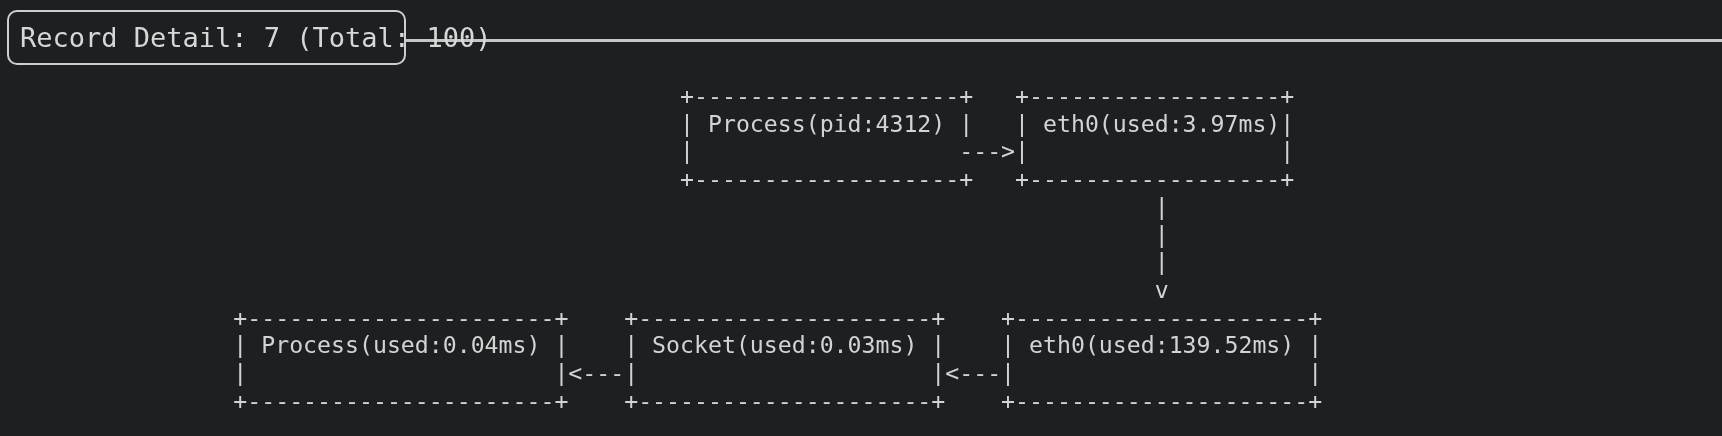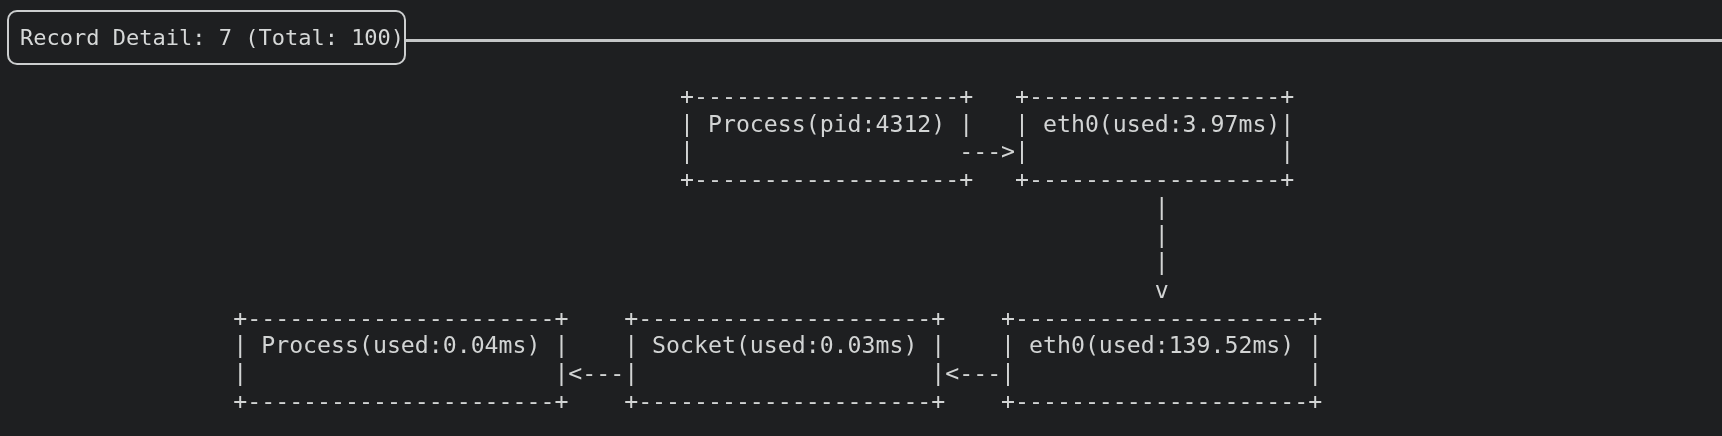--- a/index.html
+++ b/index.html
@@ -25,21 +25,21 @@
     border-radius: 10px;
     box-sizing: border-box;
     background: #1e1f21;
     display: flex;
     align-items: center;
     padding-left: 11px;
     z-index: 2;
   }
   .title-text {
     font-family: "DejaVu Sans Mono", monospace;
-    font-size: 22px;
+    font-size: 27px;
     color: #d6d8d8;
     white-space: pre;
   }
   .pane-border-line {
     position: absolute;
     left: 404px;
     top: 39px;
     width: 1318px;
     height: 2.5px;
     background: #c4c6c7;

